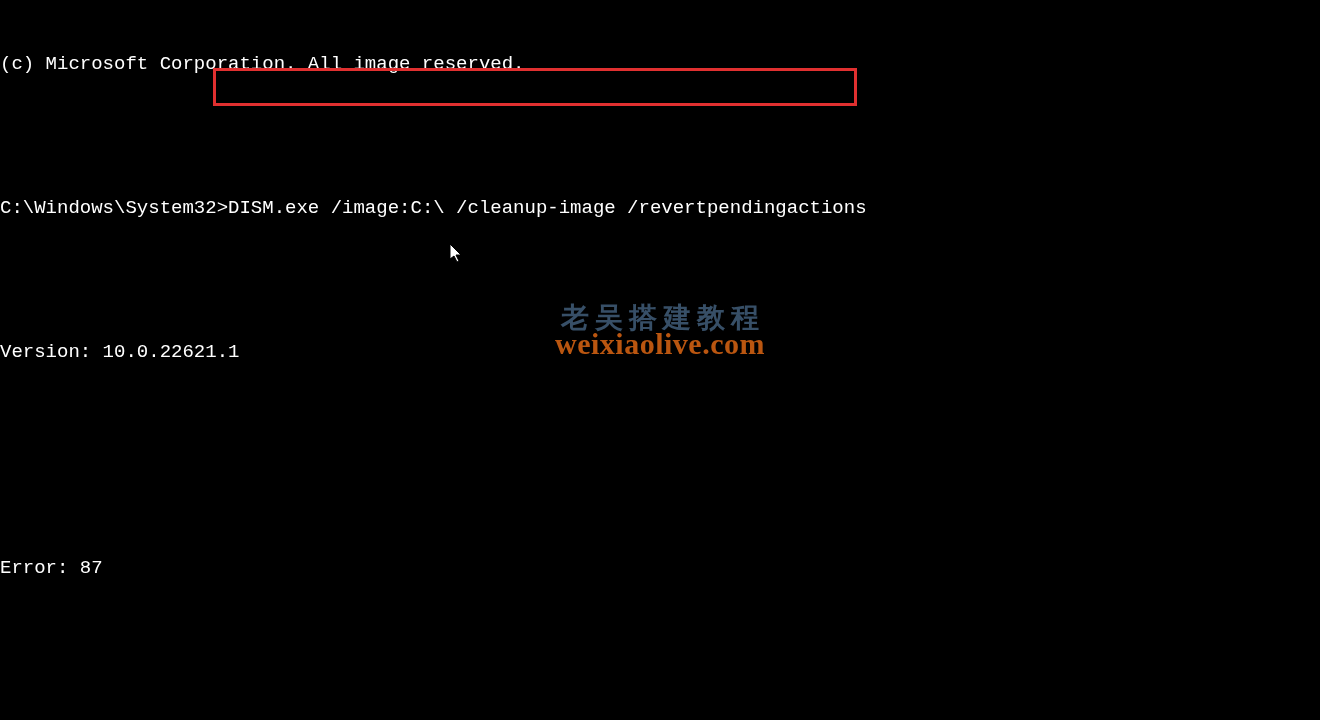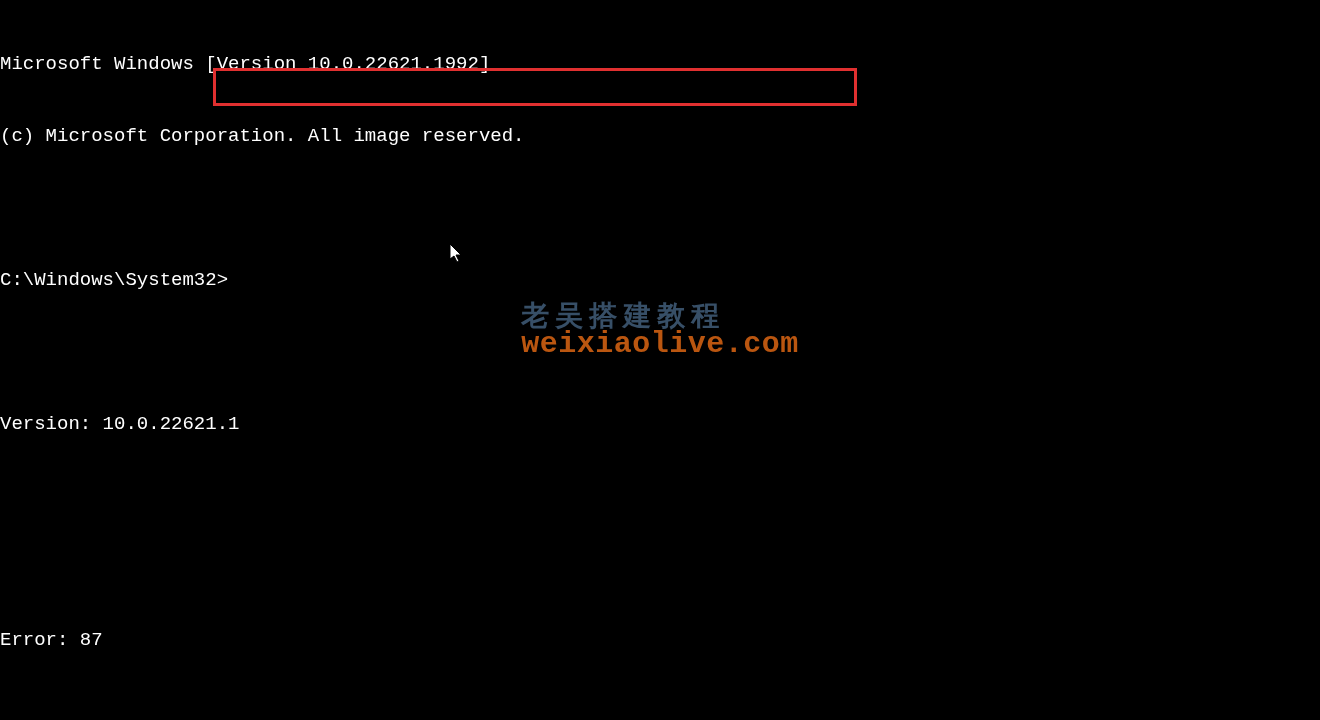--- a/index.html
+++ b/index.html
@@ -50,22 +50,22 @@
       left: 450px;
       top: 244px;
       z-index: 10;
       pointer-events: none;
     }
     .watermark {
       position: absolute;
       left: 50%;
       top: 46%;
       transform: translate(-50%, -50%);
-      text-align: left;
-      font-family: Liberation Mono, monospace;
+      text-align: right;
+      font-family: Liberation Serif, serif;
       z-index: 2;
       pointer-events: none;
     }
     .watermark-cn {
       color: #4a6a8a;
       font-size: 28px;
       font-weight: bold;
       letter-spacing: 6px;
       opacity: 0.75;
       margin-bottom: 2px;
@@ -75,24 +75,23 @@
       font-size: 30px;
       font-weight: bold;
       opacity: 0.75;
       letter-spacing: 0.5px;
     }
   </style>
 </head>
 <body>
 
 <div class="terminal">
-  <div class="line">Microsoft Windows [Version 10.0.22621.1992]</div>
   <div class="line">(c) Microsoft Corporation. All image reserved.</div>
   <div class="line">&nbsp;</div>
-  <div class="line cmd-line"><span class="prompt">C:\Windows\System32&gt;</span></div>
+  <div class="line cmd-line"><span class="prompt">C:\Windows\System32&gt;</span><span>DISM.exe /image:C:\ /cleanup-image /revertpendingactions</span></div>
   <div class="line">&nbsp;</div>
   <div class="line">Version: 10.0.22621.1</div>
   <div class="line">&nbsp;</div>
   <div class="line">&nbsp;</div>
   <div class="line">Error: 87</div>
   
   
   
   
   

